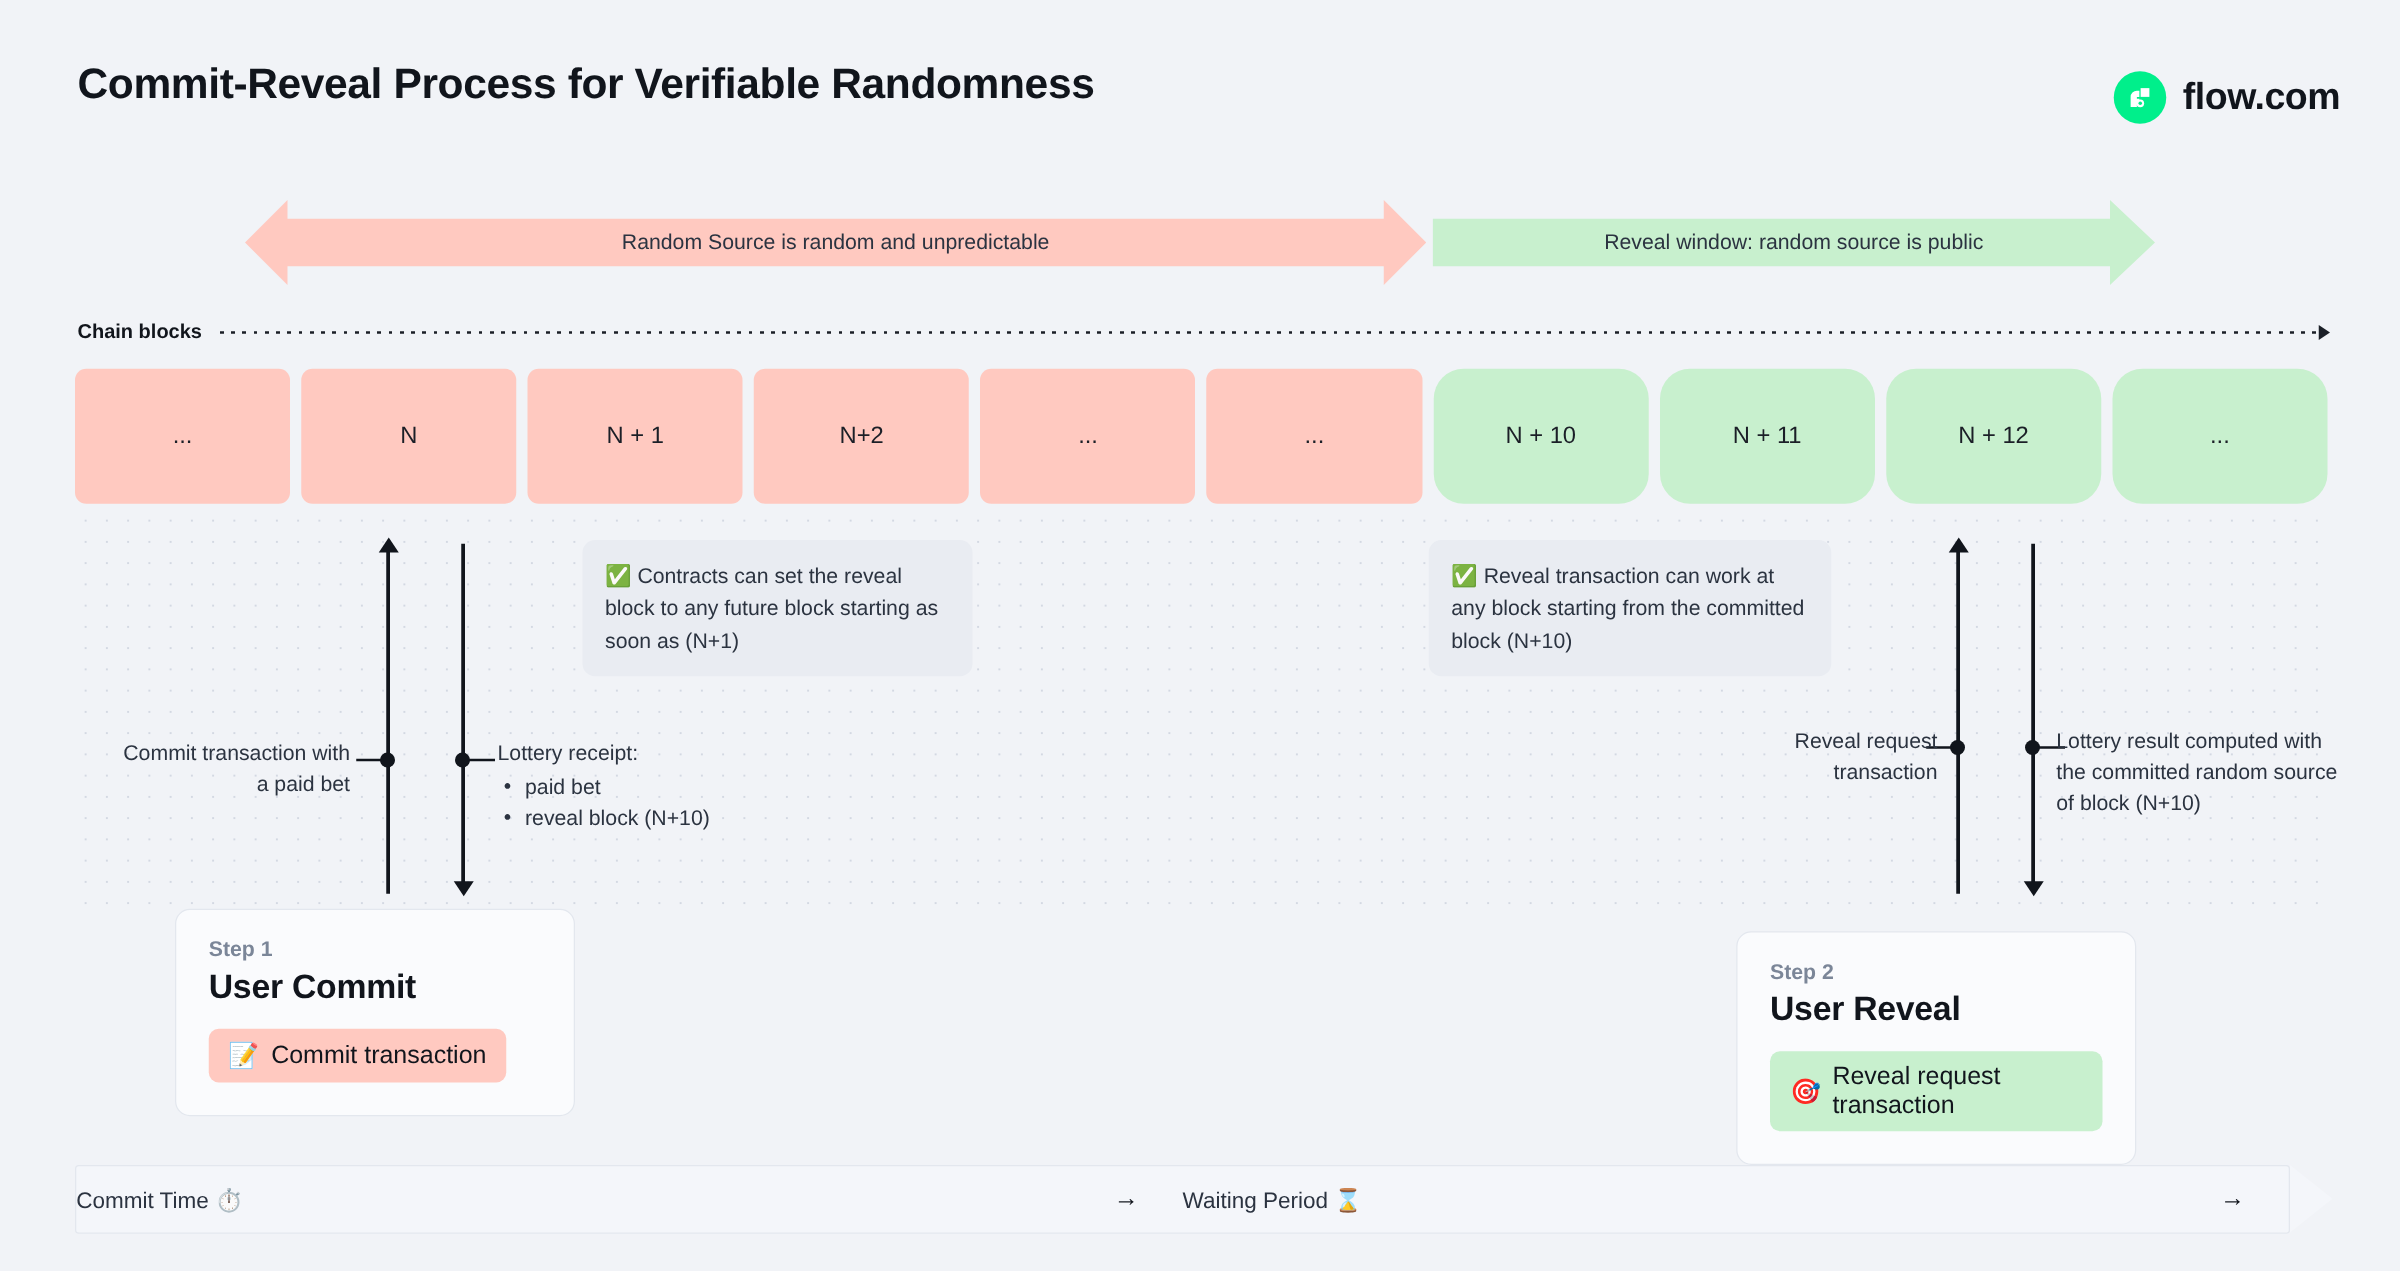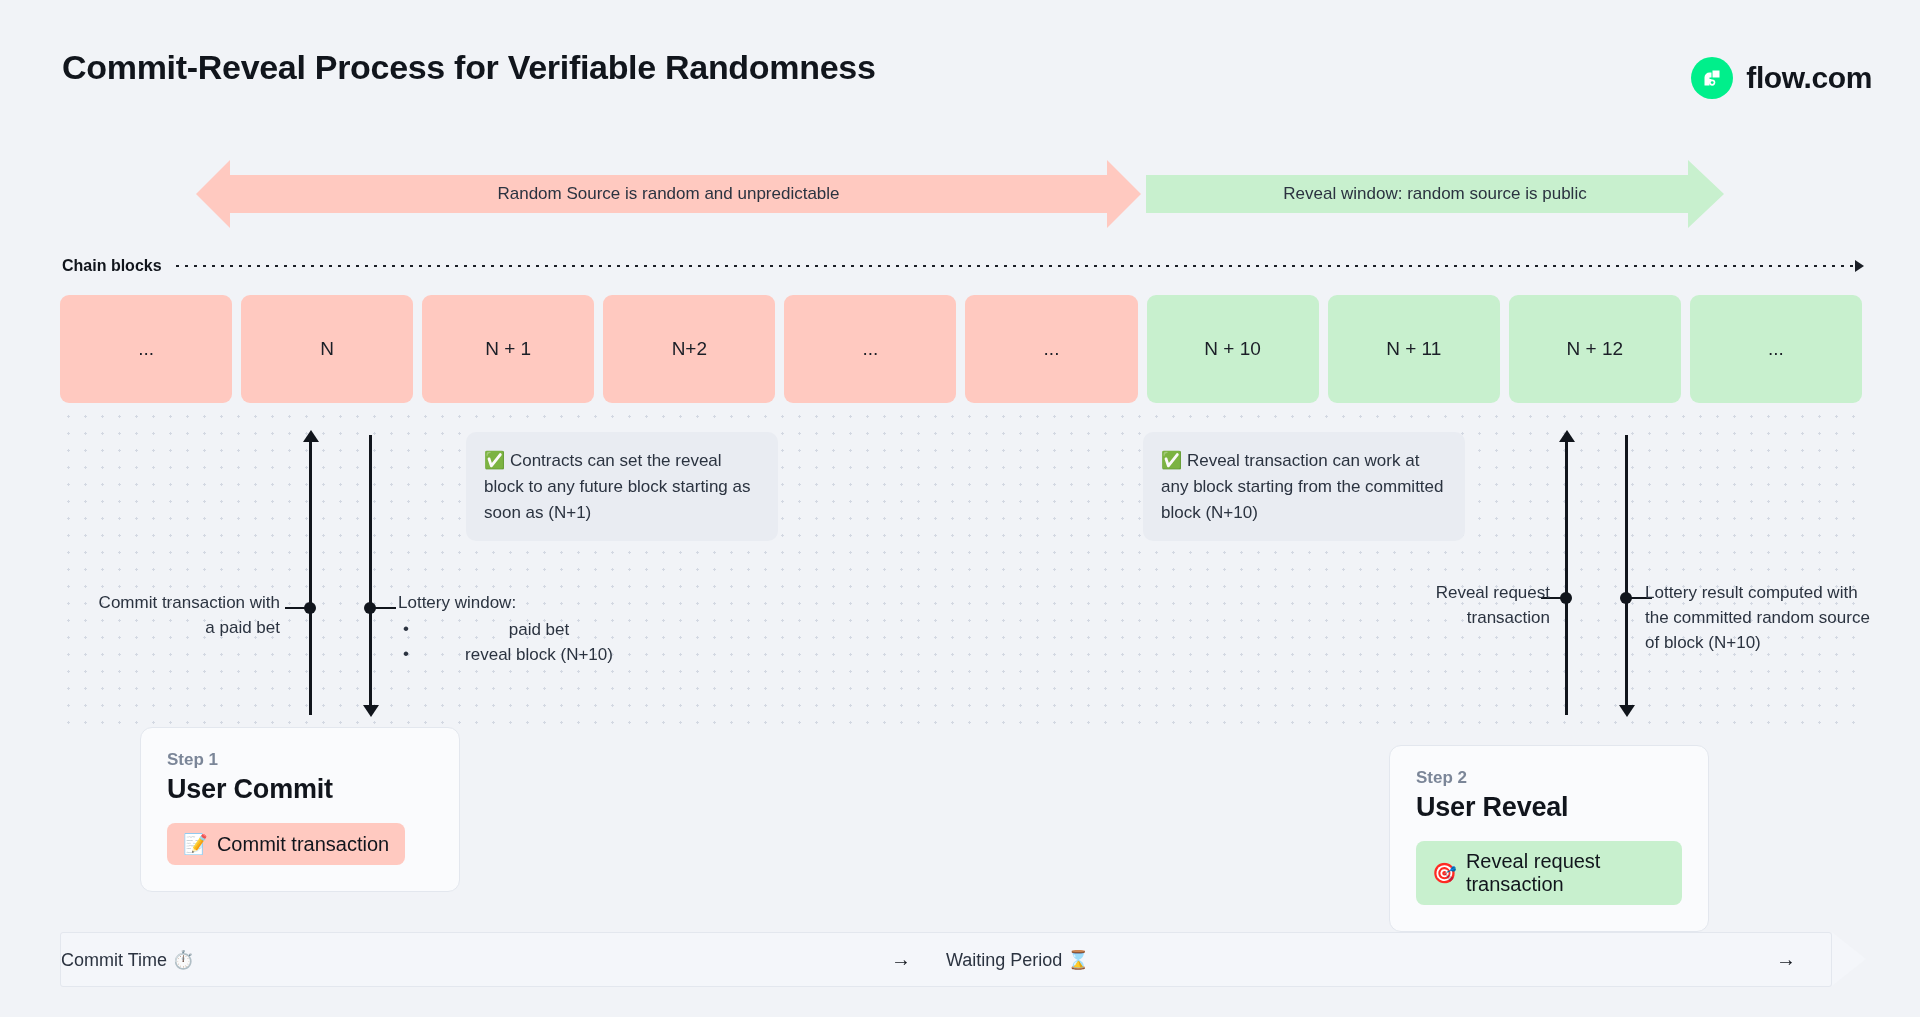--- a/index.html
+++ b/index.html
@@ -52,21 +52,21 @@
     width: 0; height: 0; border-top: 6px solid transparent; border-bottom: 6px solid transparent; border-left: 9px solid #1b1f27;
   }
 
   
   .blocks { position: absolute; left: 60px; top: 295px; width: 1802px; height: 108px; display: flex; gap: 9px; }
   .block {
     flex: 1; border-radius: 9px; display: flex; align-items: center; justify-content: center;
     font-size: 19px; color: #1b1f27;
   }
   .block.pink { background: #ffc9c0; }
-  .block.green { background: #c8f0ce; }
+  .block.green { background: #c8f0ce; border-radius: 24px; }
 
   
   .dot-field {
     position: absolute; left: 60px; top: 408px; width: 1802px; height: 320px;
     background-image: radial-gradient(#d3d8e2 1.1px, transparent 1.2px);
     background-size: 17px 17px;
   }
 
   
   .callout {
@@ -82,21 +82,21 @@
   .varrow-up { position: absolute; width: 0; height: 0; border-left: 8px solid transparent; border-right: 8px solid transparent; border-bottom: 12px solid #11151c; }
   .varrow-down { position: absolute; width: 0; height: 0; border-left: 8px solid transparent; border-right: 8px solid transparent; border-top: 12px solid #11151c; }
   .dot-node { position: absolute; width: 12px; height: 12px; border-radius: 50%; background: #11151c; }
   .stub { position: absolute; height: 2px; background: #11151c; }
 
   
   .anno { position: absolute; font-size: 17px; line-height: 1.48; color: #2b3340; }
   .anno-commit { left: 90px; top: 590px; width: 190px; text-align: right; }
   .anno-receipt { left: 398px; top: 590px; width: 260px; }
   .anno-receipt ul { list-style: none; margin-top: 2px; }
-  .anno-receipt li { position: relative; padding-left: 22px; text-align: center; }
+  .anno-receipt li { position: relative; padding-left: 22px; }
   .anno-receipt li::before { content: "•"; position: absolute; left: 5px; top: -1px; }
   .anno-revreq { left: 1370px; top: 580px; width: 180px; text-align: right; }
   .anno-result { left: 1645px; top: 580px; width: 230px; }
 
   
   .step-card {
     position: absolute; background: #fafbfd; border: 1px solid #e3e7ee; border-radius: 12px;
     padding: 22px 26px 26px; width: 320px;
   }
   .step-card-1 { left: 140px; top: 727px; }
@@ -201,21 +201,21 @@
     <span>Contracts can set the reveal block to any future block starting as soon as (N+1)</span>
   </div>
   <div class="callout callout-reveal">
     <span class="chk">✅</span>
     <span>Reveal transaction can work at any block starting from the committed block (N+10)</span>
   </div>
 
   <div class="anno anno-commit">Commit transaction with a paid bet</div>
 
   <div class="anno anno-receipt">
-    <div>Lottery window:</div>
+    <div>Lottery receipt:</div>
     <ul>
       <li>paid bet</li>
       <li>reveal block (N+10)</li>
     </ul>
   </div>
 
   <div class="anno anno-revreq">Reveal request transaction</div>
   <div class="anno anno-result">Lottery result computed with the committed random source of block (N+10)</div>
 
   <div class="step-card step-card-1">

